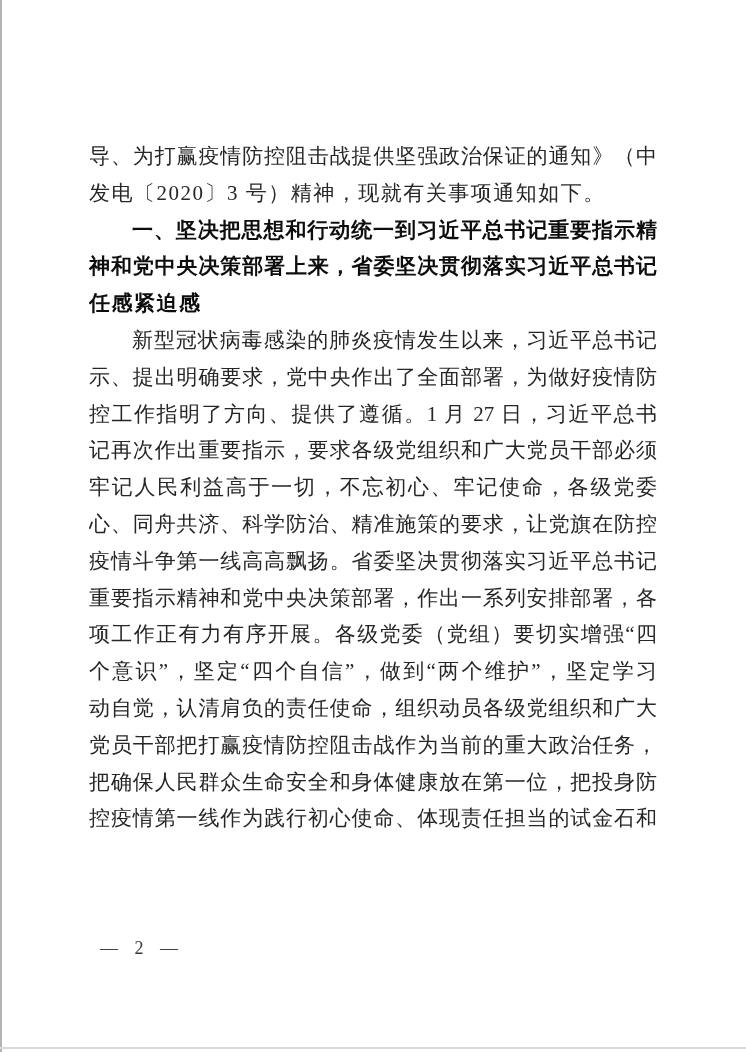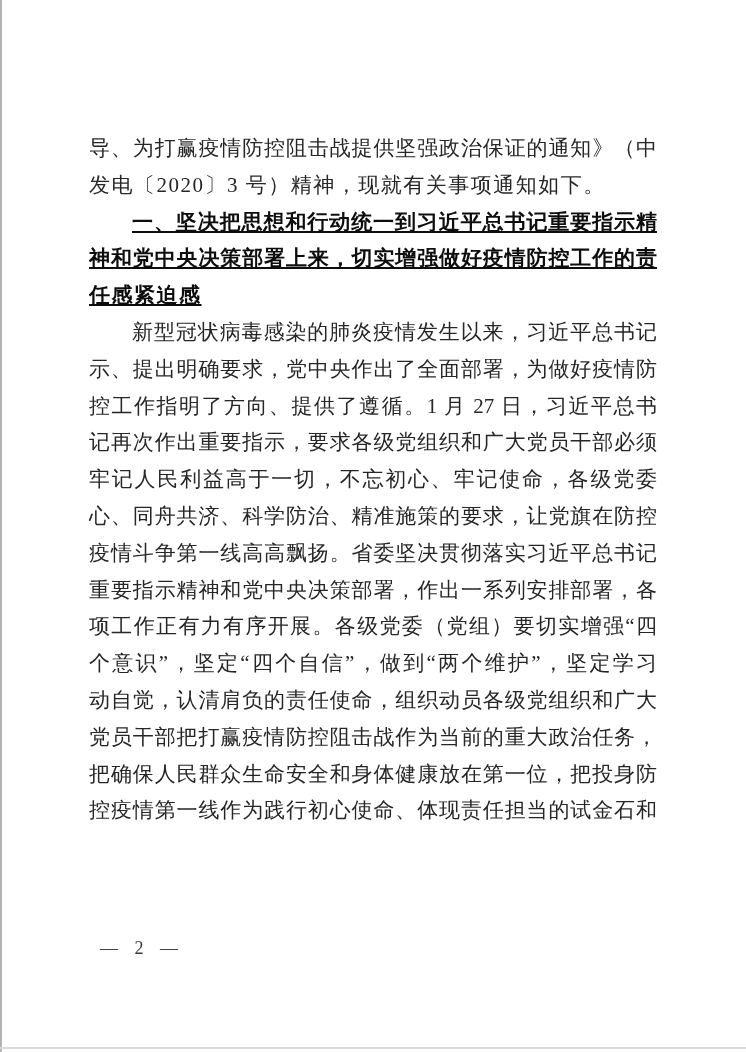--- a/index.html
+++ b/index.html
@@ -26,21 +26,21 @@
     position: absolute;
     left: 0;
     top: 1047px;
     width: 746px;
     height: 2px;
     background: #d9d9d9;
   }
   .text-block {
     position: absolute;
     left: 89px;
-    top: 130px;
+    top: 138px;
     width: 568px;
   }
   .ln {
     height: 36.8px;
     line-height: 36.8px;
     font-size: 21px;
     color: #262626;
     font-family: "Liberation Serif", "DejaVu Serif", serif;
     text-align: justify;
     text-align-last: justify;
@@ -53,21 +53,20 @@
     text-align-last: left;
     letter-spacing: 1.5px;
   }
   .ln.indent {
     text-indent: 43px;
   }
   .ln.head {
     font-family: "Liberation Sans", "DejaVu Sans", sans-serif;
     font-weight: 700;
     color: #0d0d0d;
-    text-decoration: underline;
   }
   .page-num {
     position: absolute;
     left: 100px;
     top: 933px;
     height: 30px;
     line-height: 30px;
     font-size: 18px;
     color: #3a3a3a;
     letter-spacing: 6px;
@@ -77,21 +76,21 @@
 </head>
 <body>
 
 <div class="scan-edge-left"></div>
 <div class="scan-edge-bottom"></div>
 
 <div class="text-block">
   <div class="ln">导、为打赢疫情防控阻击战提供坚强政治保证的通知》（中</div>
   <div class="ln end">发电〔2020〕3 号）精神，现就有关事项通知如下。</div>
   <div class="ln head indent">一、坚决把思想和行动统一到习近平总书记重要指示精</div>
-  <div class="ln head">神和党中央决策部署上来，切实增强做好疫情防控工作的责</div>
+  <div class="ln head">神和党中央决策部署上来，省委坚决贯彻落实习近平总书记</div>
   <div class="ln head end">任感紧迫感</div>
   <div class="ln indent">新型冠状病毒感染的肺炎疫情发生以来，习近平总书记</div>
   <div class="ln">示、提出明确要求，党中央作出了全面部署，为做好疫情防</div>
   <div class="ln">控工作指明了方向、提供了遵循。1 月 27 日，习近平总书</div>
   <div class="ln">记再次作出重要指示，要求各级党组织和广大党员干部必须</div>
   <div class="ln">牢记人民利益高于一切，不忘初心、牢记使命，各级党委</div>
   <div class="ln">心、同舟共济、科学防治、精准施策的要求，让党旗在防控</div>
   <div class="ln">疫情斗争第一线高高飘扬。省委坚决贯彻落实习近平总书记</div>
   <div class="ln">重要指示精神和党中央决策部署，作出一系列安排部署，各</div>
   <div class="ln">项工作正有力有序开展。各级党委（党组）要切实增强“四</div>

